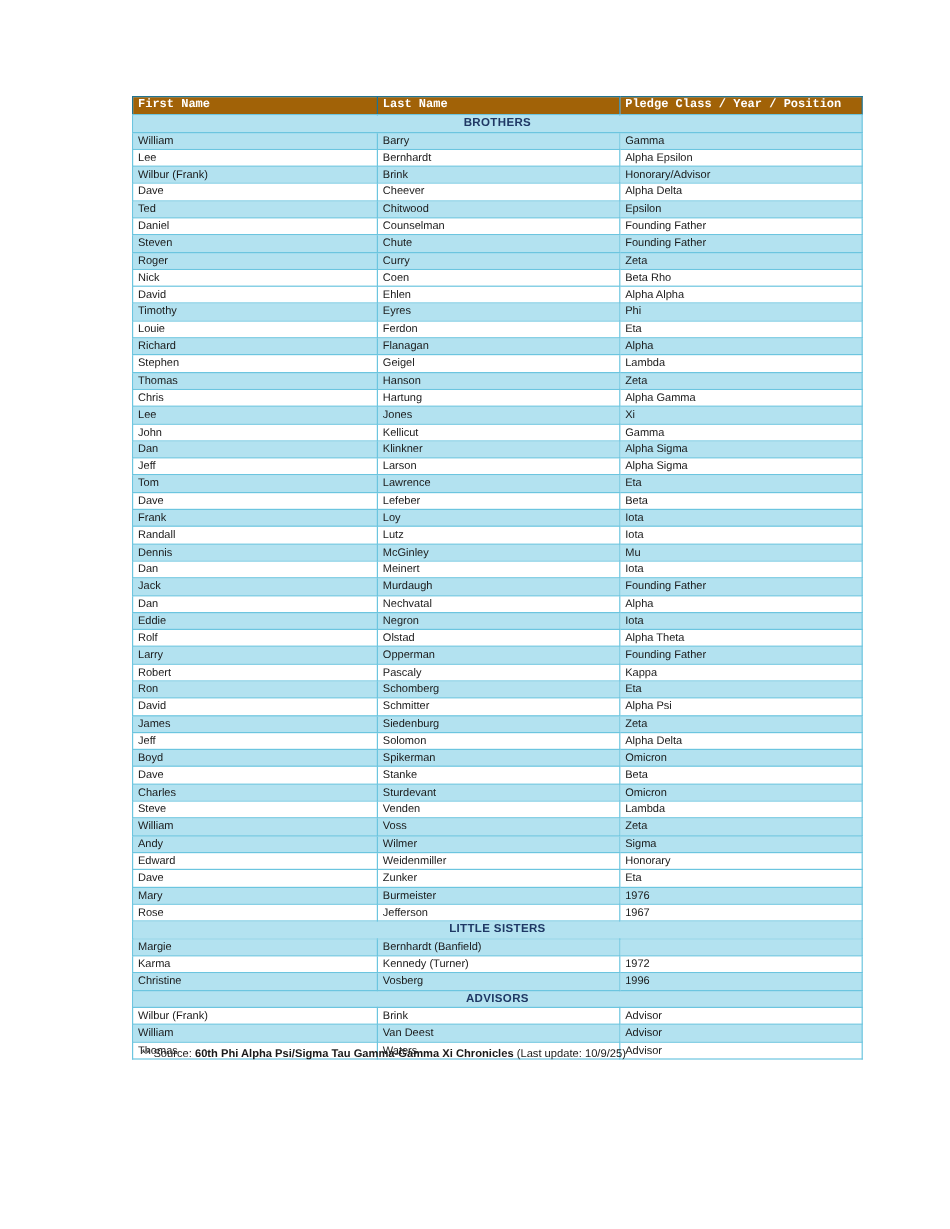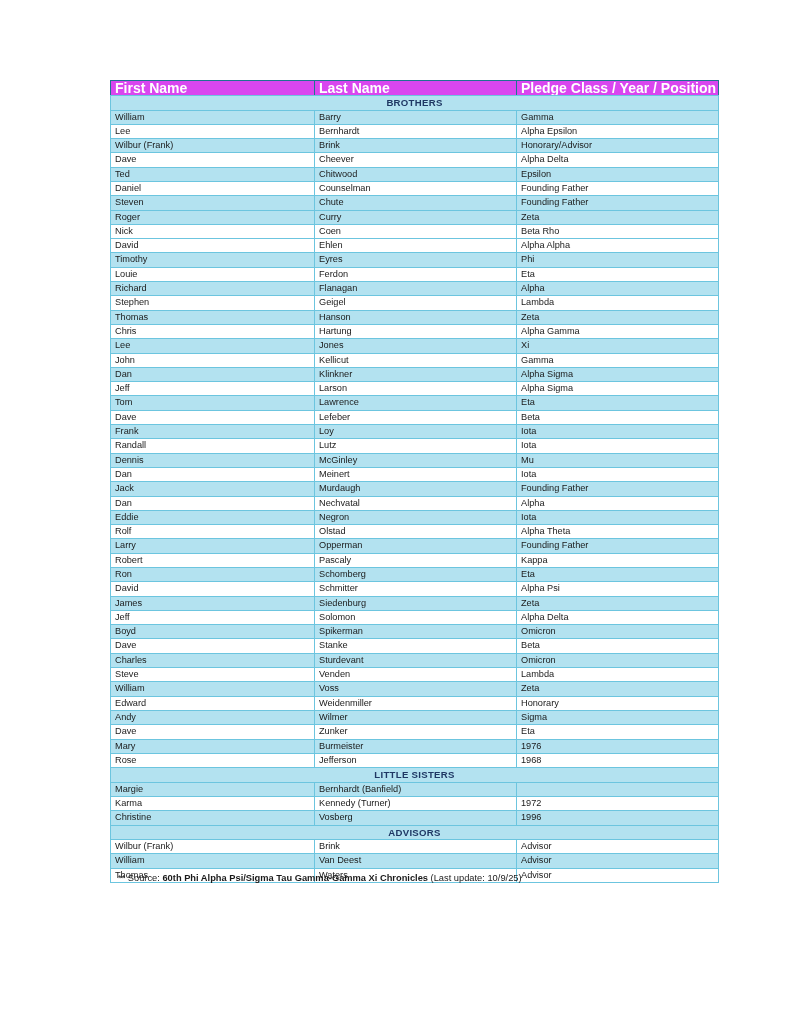--- a/index.html
+++ b/index.html
@@ -46,29 +46,30 @@
     font-size: 9.2px;
     color: #1a1a1a;
     vertical-align: middle;
     white-space: nowrap;
     overflow: hidden;
     text-overflow: clip;
   }
 
   
   table.roster thead th {
-    background: #d946ef;
+    background: #a16207;
     color: #ffffff;
     font-weight: bold;
     text-align: left;
     height: 14px;
     line-height: 14px;
-    font-size: 14px;
+    font-size: 10px;
     border: 1px solid #1F7391;
     border-bottom: 1px solid #6CC5DF;
+    font-family: Liberation Mono, monospace;
   }
 
   
   tr.section-row td {
     background: #B3E2F0;
     text-align: center;
     font-weight: bold;
     color: #1F3864;
     font-size: 9.6px;
     letter-spacing: 0.3px;
@@ -315,44 +316,44 @@
           <tr class="data-row odd">
             <td>Steve</td>
             <td>Venden</td>
             <td>Lambda</td>
           </tr>
           <tr class="data-row even">
             <td>William</td>
             <td>Voss</td>
             <td>Zeta</td>
           </tr>
+          <tr class="data-row even">
+            <td>Andy</td>
+            <td>Wilmer</td>
+            <td>Sigma</td>
+          </tr>
           <tr class="data-row odd">
             <td>Edward</td>
             <td>Weidenmiller</td>
             <td>Honorary</td>
           </tr>
-          <tr class="data-row even">
-            <td>Andy</td>
-            <td>Wilmer</td>
-            <td>Sigma</td>
-          </tr>
           <tr class="data-row odd">
             <td>Dave</td>
             <td>Zunker</td>
             <td>Eta</td>
           </tr>
           <tr class="data-row even">
             <td>Mary</td>
             <td>Burmeister</td>
             <td>1976</td>
           </tr>
           <tr class="data-row odd">
             <td>Rose</td>
             <td>Jefferson</td>
-            <td>1968</td>
+            <td>1967</td>
           </tr>
           <tr class="section-row">
             <td colspan="3">LITTLE SISTERS</td>
           </tr>
           <tr class="data-row even">
             <td>Margie</td>
             <td>Bernhardt (Banfield)</td>
             <td></td>
           </tr>
           <tr class="data-row odd">

